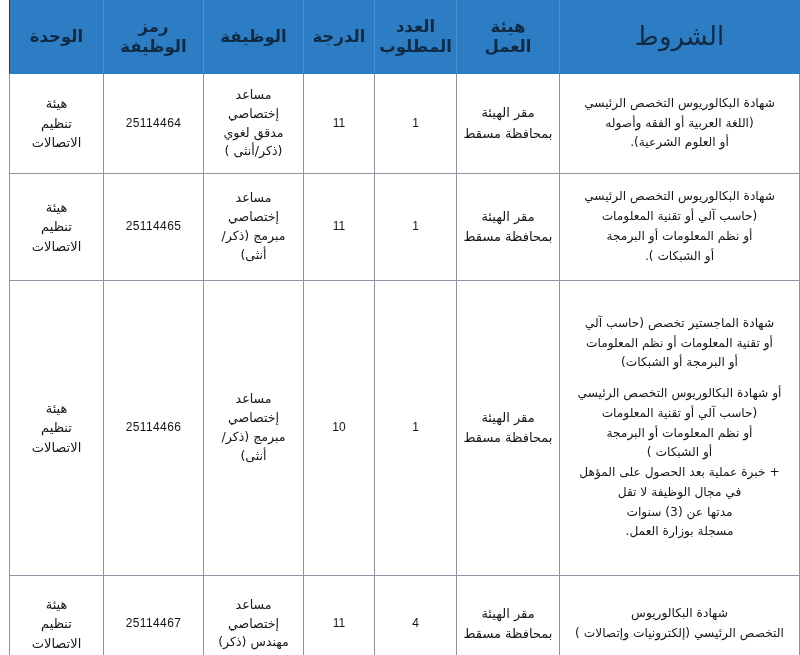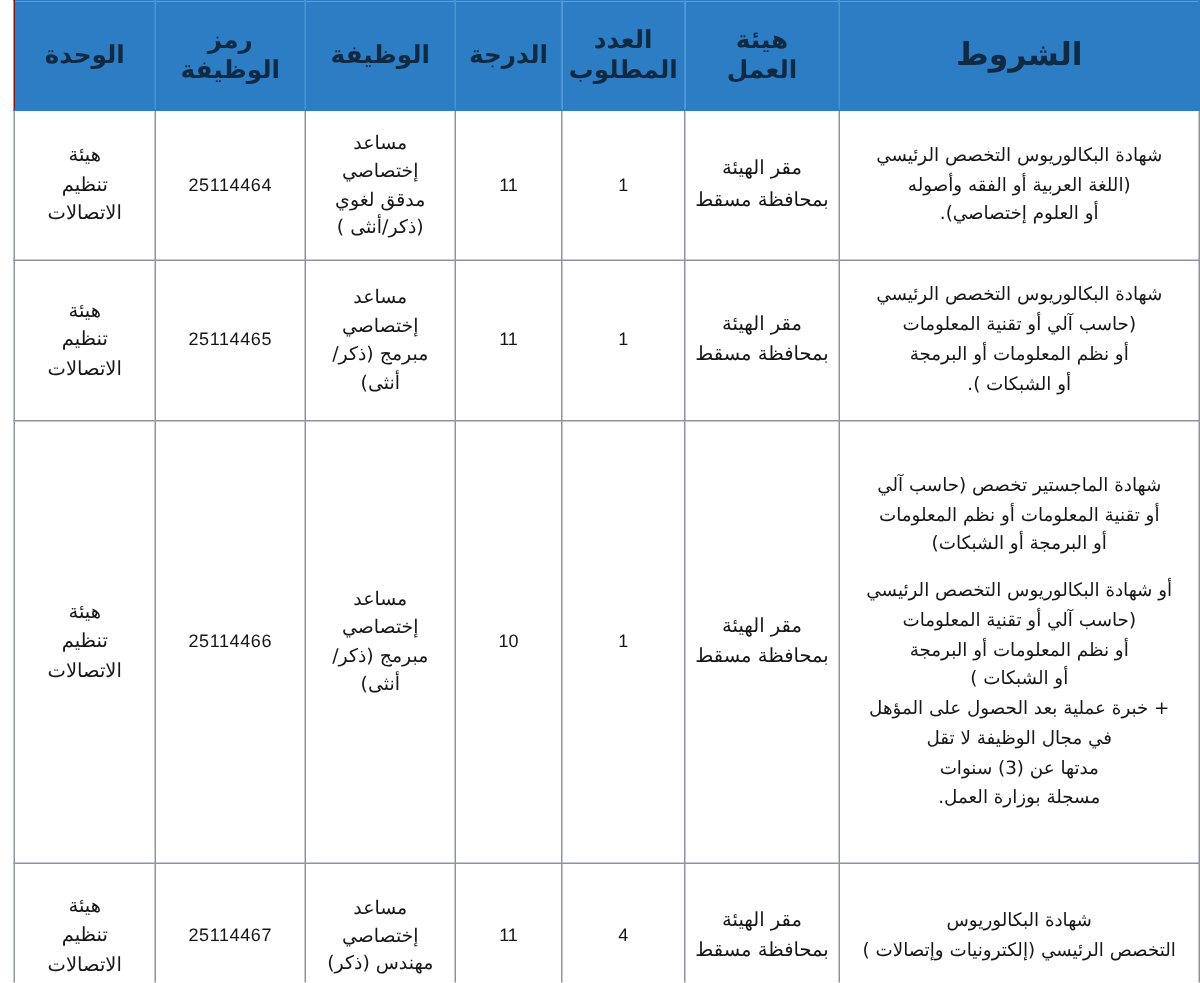--- a/index.html
+++ b/index.html
@@ -43,22 +43,22 @@
     vertical-align: middle;
     height: 73px;
     padding: 2px 4px;
     border: 1px solid #2d7dc4;
     border-right: 1px solid #4a93d2;
     border-left: 1px solid #4a93d2;
     box-sizing: border-box;
     letter-spacing: 0;
   }
   thead tr.head-row th.th-conditions {
-    font-size: 21px;
-    font-weight: 700;
+    font-size: 26px;
+    font-weight: 400;
   }
   thead tr.head-row th:first-child { border-right: 1px solid #2d7dc4; }
   thead tr.head-row th:last-child  { border-left: 1px solid #7f1d1d; }
 
   
   tbody td {
     border: 1px solid #8d93a3;
     text-align: center;
     vertical-align: middle;
     padding: 6px 5px;
@@ -161,21 +161,21 @@
         </th>
       </tr>
     </thead>
 
     <tbody id="tbody">
         <tr class="r1">
           <td class="c-conditions">
             <div class="cond-block">
               <span class="cond-line">شهادة البكالوريوس التخصص الرئيسي</span>
               <span class="cond-line">(اللغة العربية أو الفقه وأصوله</span>
-              <span class="cond-line">أو العلوم إختصاصي).</span>
+              <span class="cond-line">أو العلوم الشرعية).</span>
             </div>
           </td>
           <td class="c-place"><span>مقر الهيئة</span><br><span>بمحافظة مسقط</span></td>
           <td class="c-count">1</td>
           <td class="c-grade">11</td>
           <td class="c-title"><span>مساعد إختصاصي</span><br><span>مدقق لغوي</span><br><span>(ذكر/أنثى )</span></td>
           <td class="c-code">25114464</td>
           <td class="c-unit"><span>هيئة</span><br><span>تنظيم الاتصالات</span></td>
         </tr>
         <tr class="r2">

